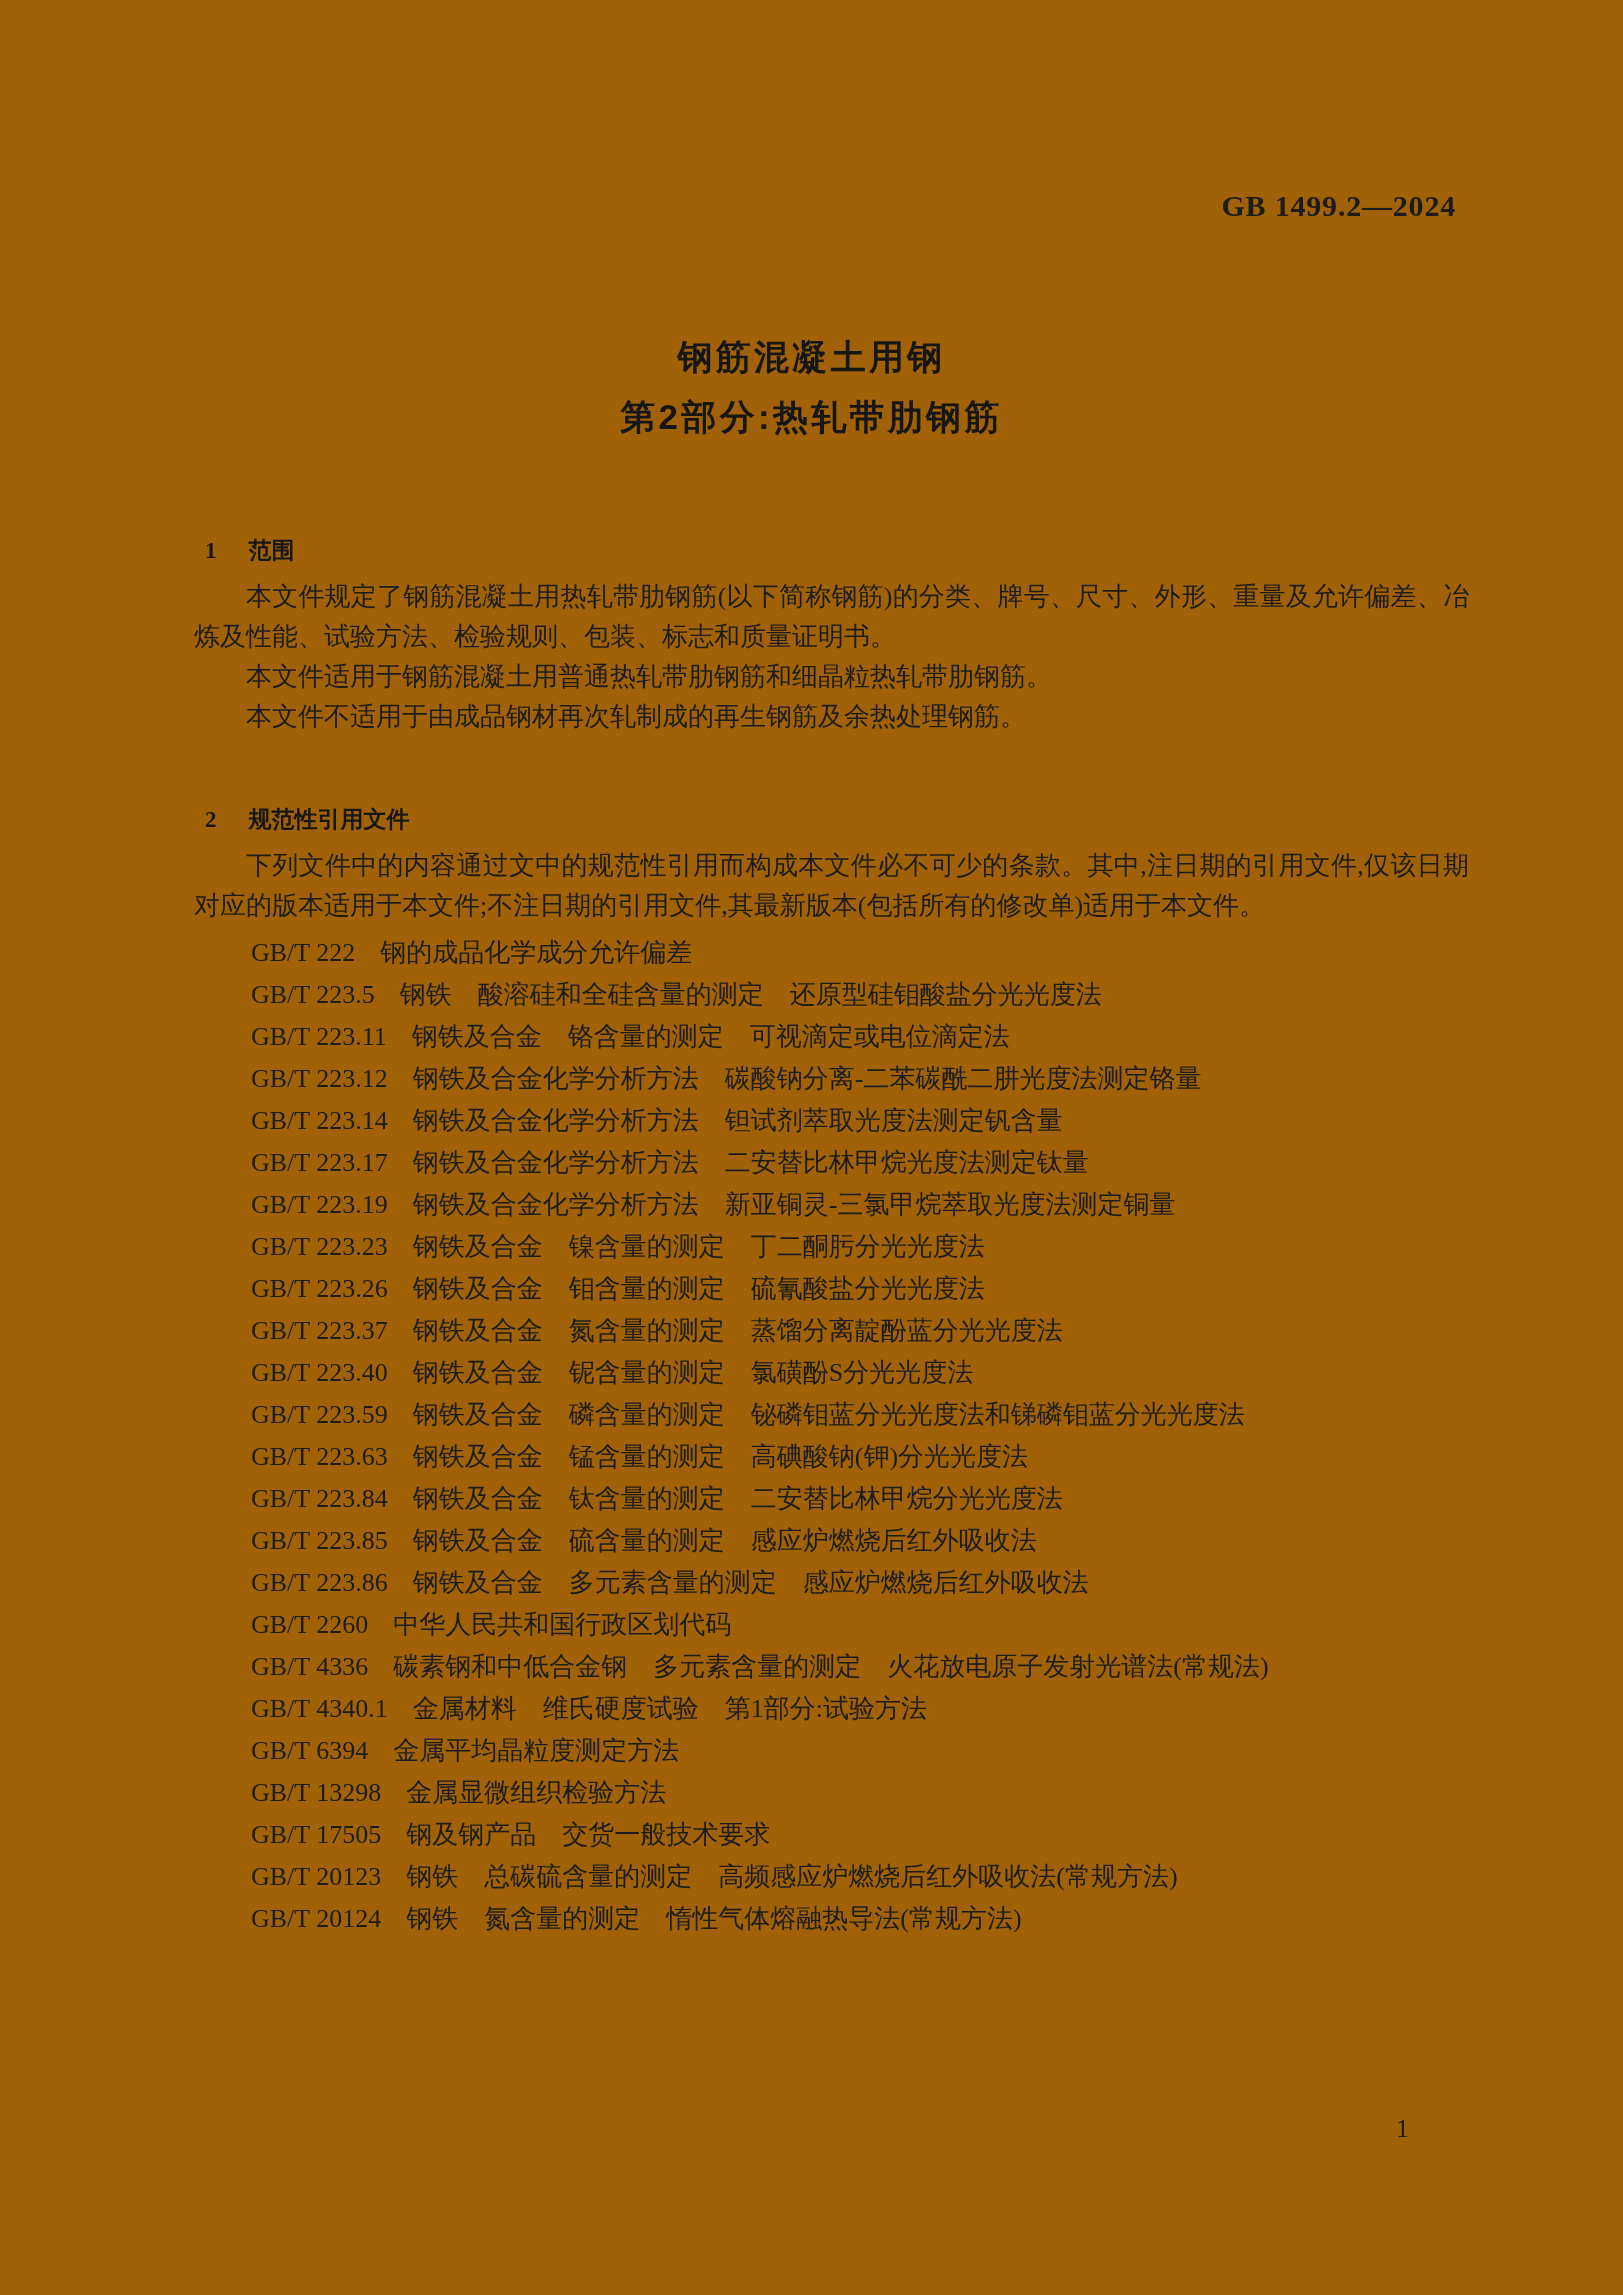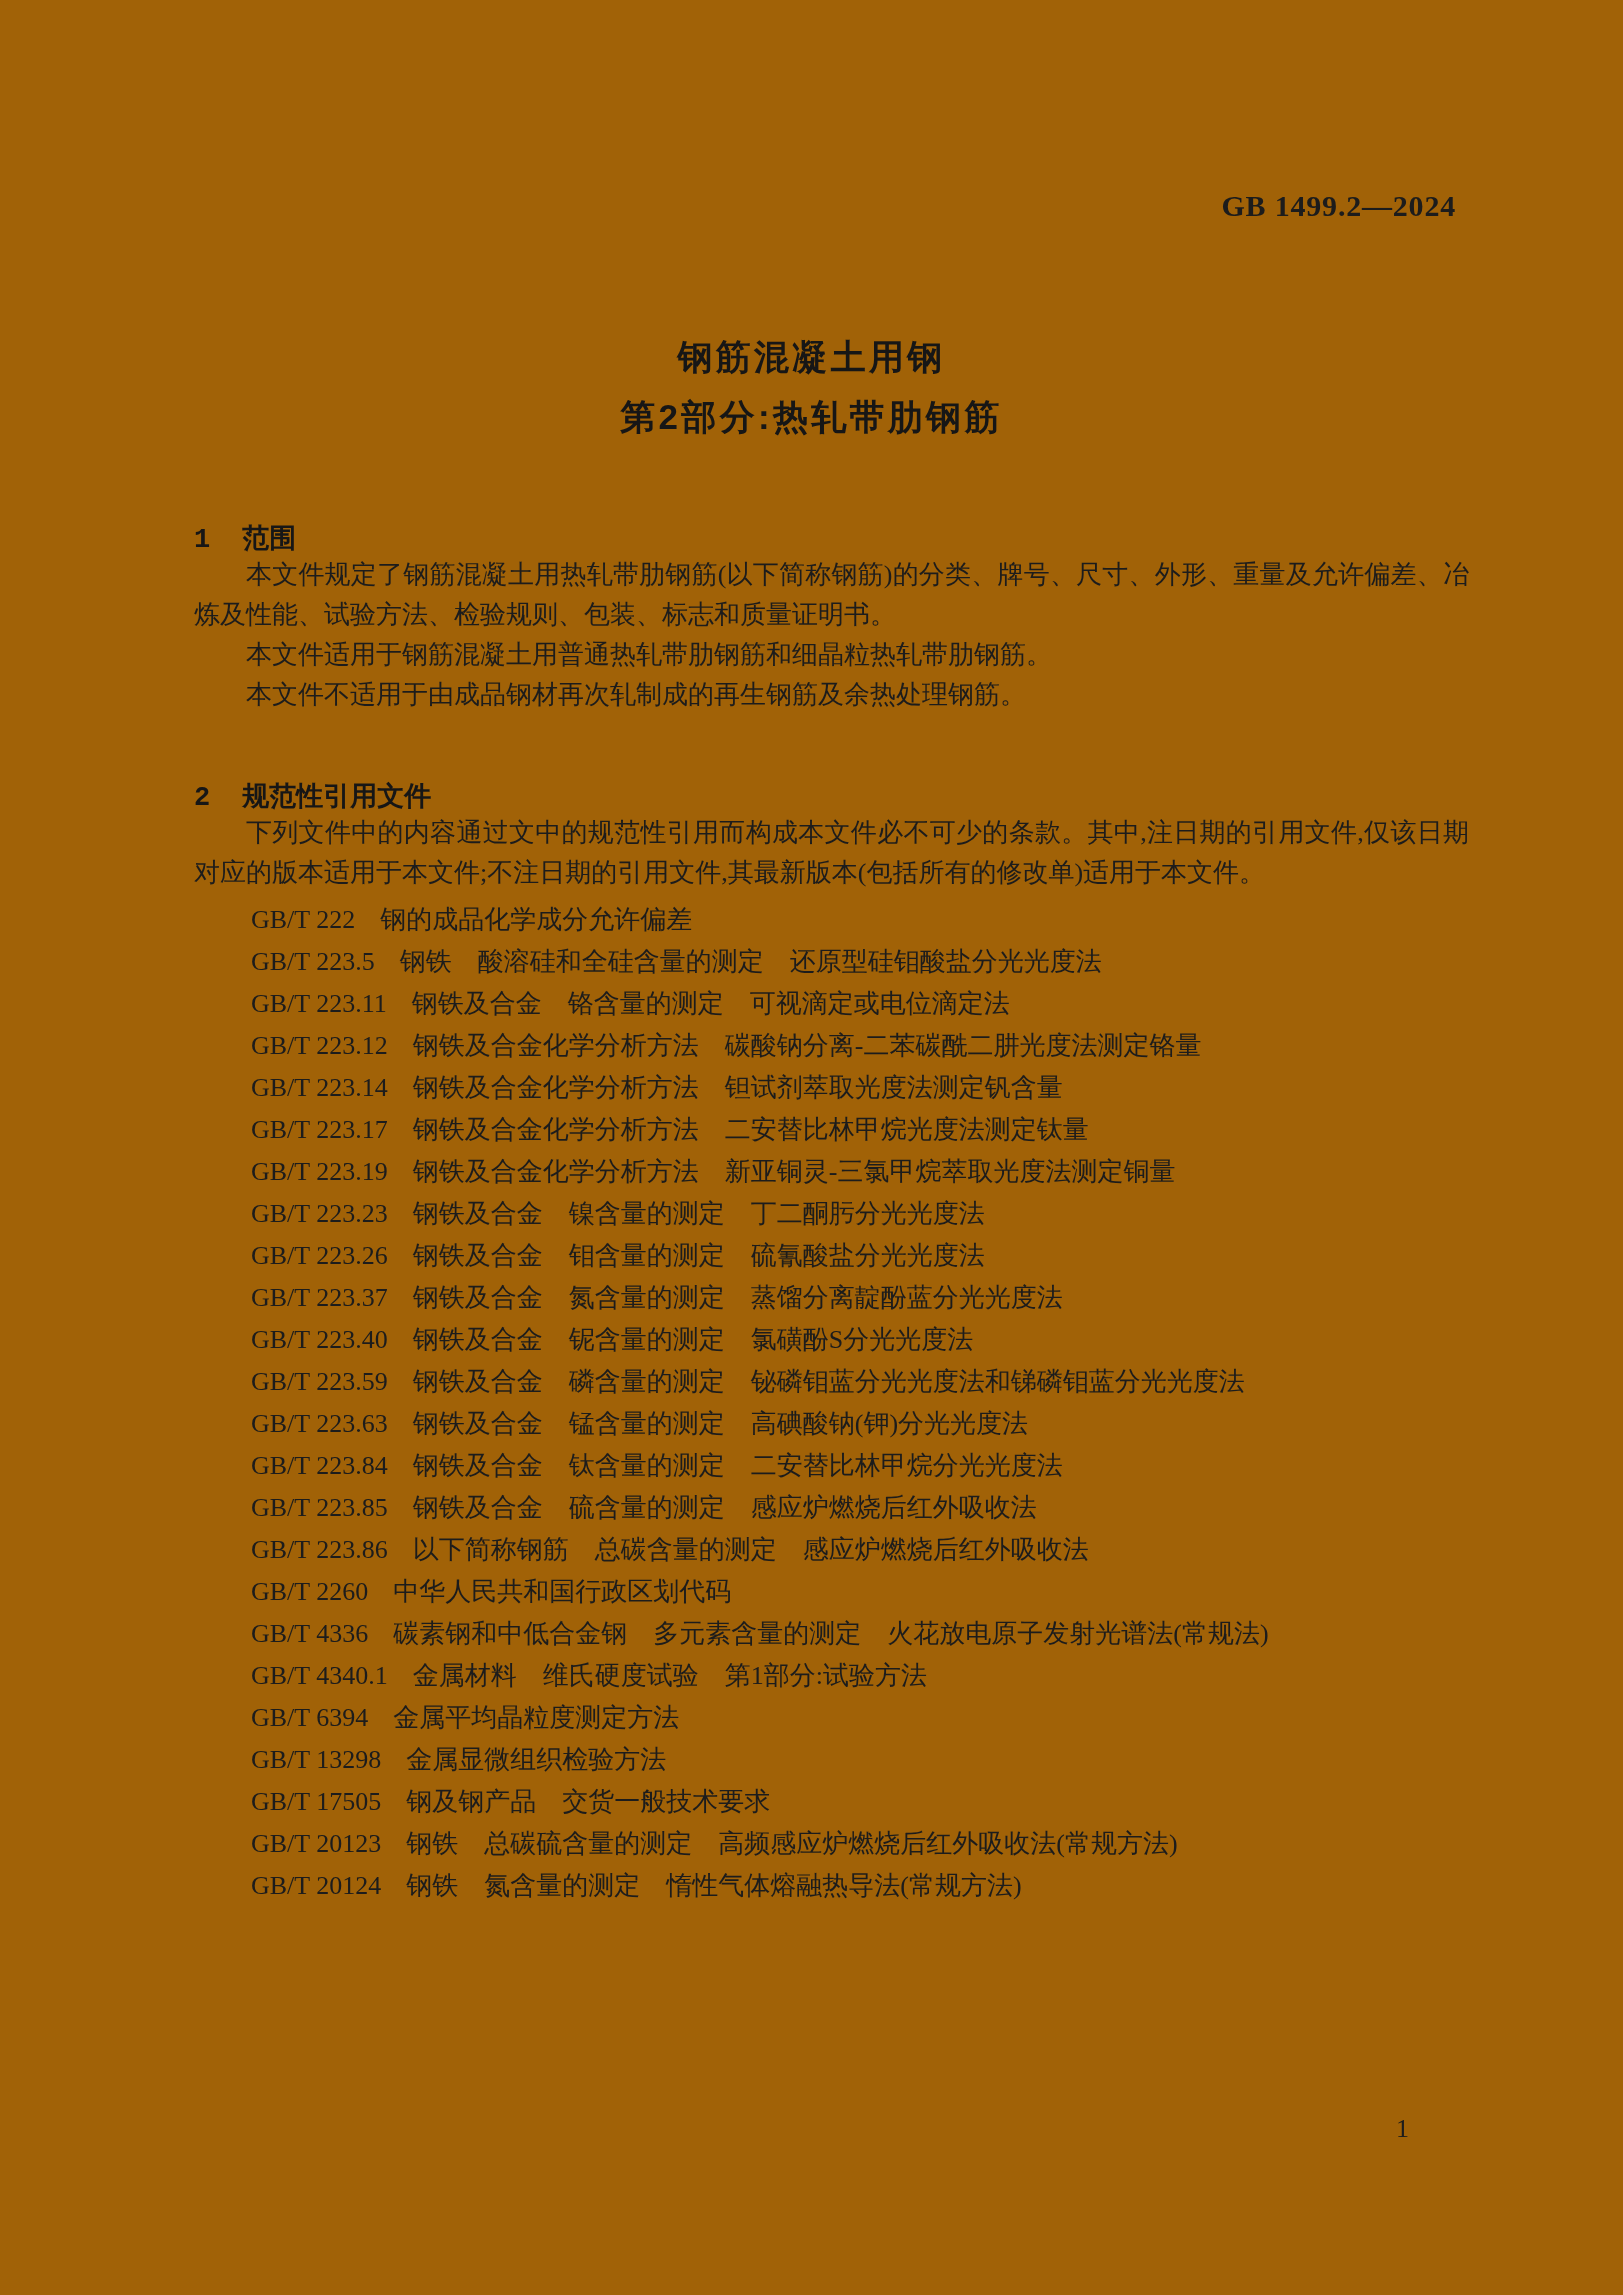--- a/index.html
+++ b/index.html
@@ -41,25 +41,25 @@
     letter-spacing: 3.3px;
   }
   .content {
     position: absolute;
     left: 194px;
     top: 525px;
     width: 1275px;
     font-size: 26px;
   }
   h2.sec-heading {
-    font-family: Liberation Mono, monospace;
+    font-family: Liberation Serif, serif;
     font-weight: 700;
-    font-size: 27px;
+    font-size: 23px;
     line-height: 30px;
-    margin: 0;
+    margin: 11px;
     color: #161616;
   }
   .sec-num {
     display: inline-block;
     margin-right: 32px;
   }
   p.body-para {
     margin: 0;
     line-height: 40px;
     text-align: justify;
@@ -175,21 +175,21 @@
 
         <li>
           <span class="ref-code">GB/T 223.84</span><span>钢铁及合金　钛含量的测定　二安替比林甲烷分光光度法</span>
         </li>
 
         <li>
           <span class="ref-code">GB/T 223.85</span><span>钢铁及合金　硫含量的测定　感应炉燃烧后红外吸收法</span>
         </li>
 
         <li>
-          <span class="ref-code">GB/T 223.86</span><span>以下简称钢筋　总碳含量的测定　感应炉燃烧后红外吸收法</span>
+          <span class="ref-code">GB/T 223.86</span><span>钢铁及合金　多元素含量的测定　感应炉燃烧后红外吸收法</span>
         </li>
 
 
         <li>
           <span class="ref-code">GB/T 2260</span><span>中华人民共和国行政区划代码</span>
         </li>
 
         <li>
           <span class="ref-code">GB/T 4336</span><span>碳素钢和中低合金钢　多元素含量的测定　火花放电原子发射光谱法(常规法)</span>
         </li>

